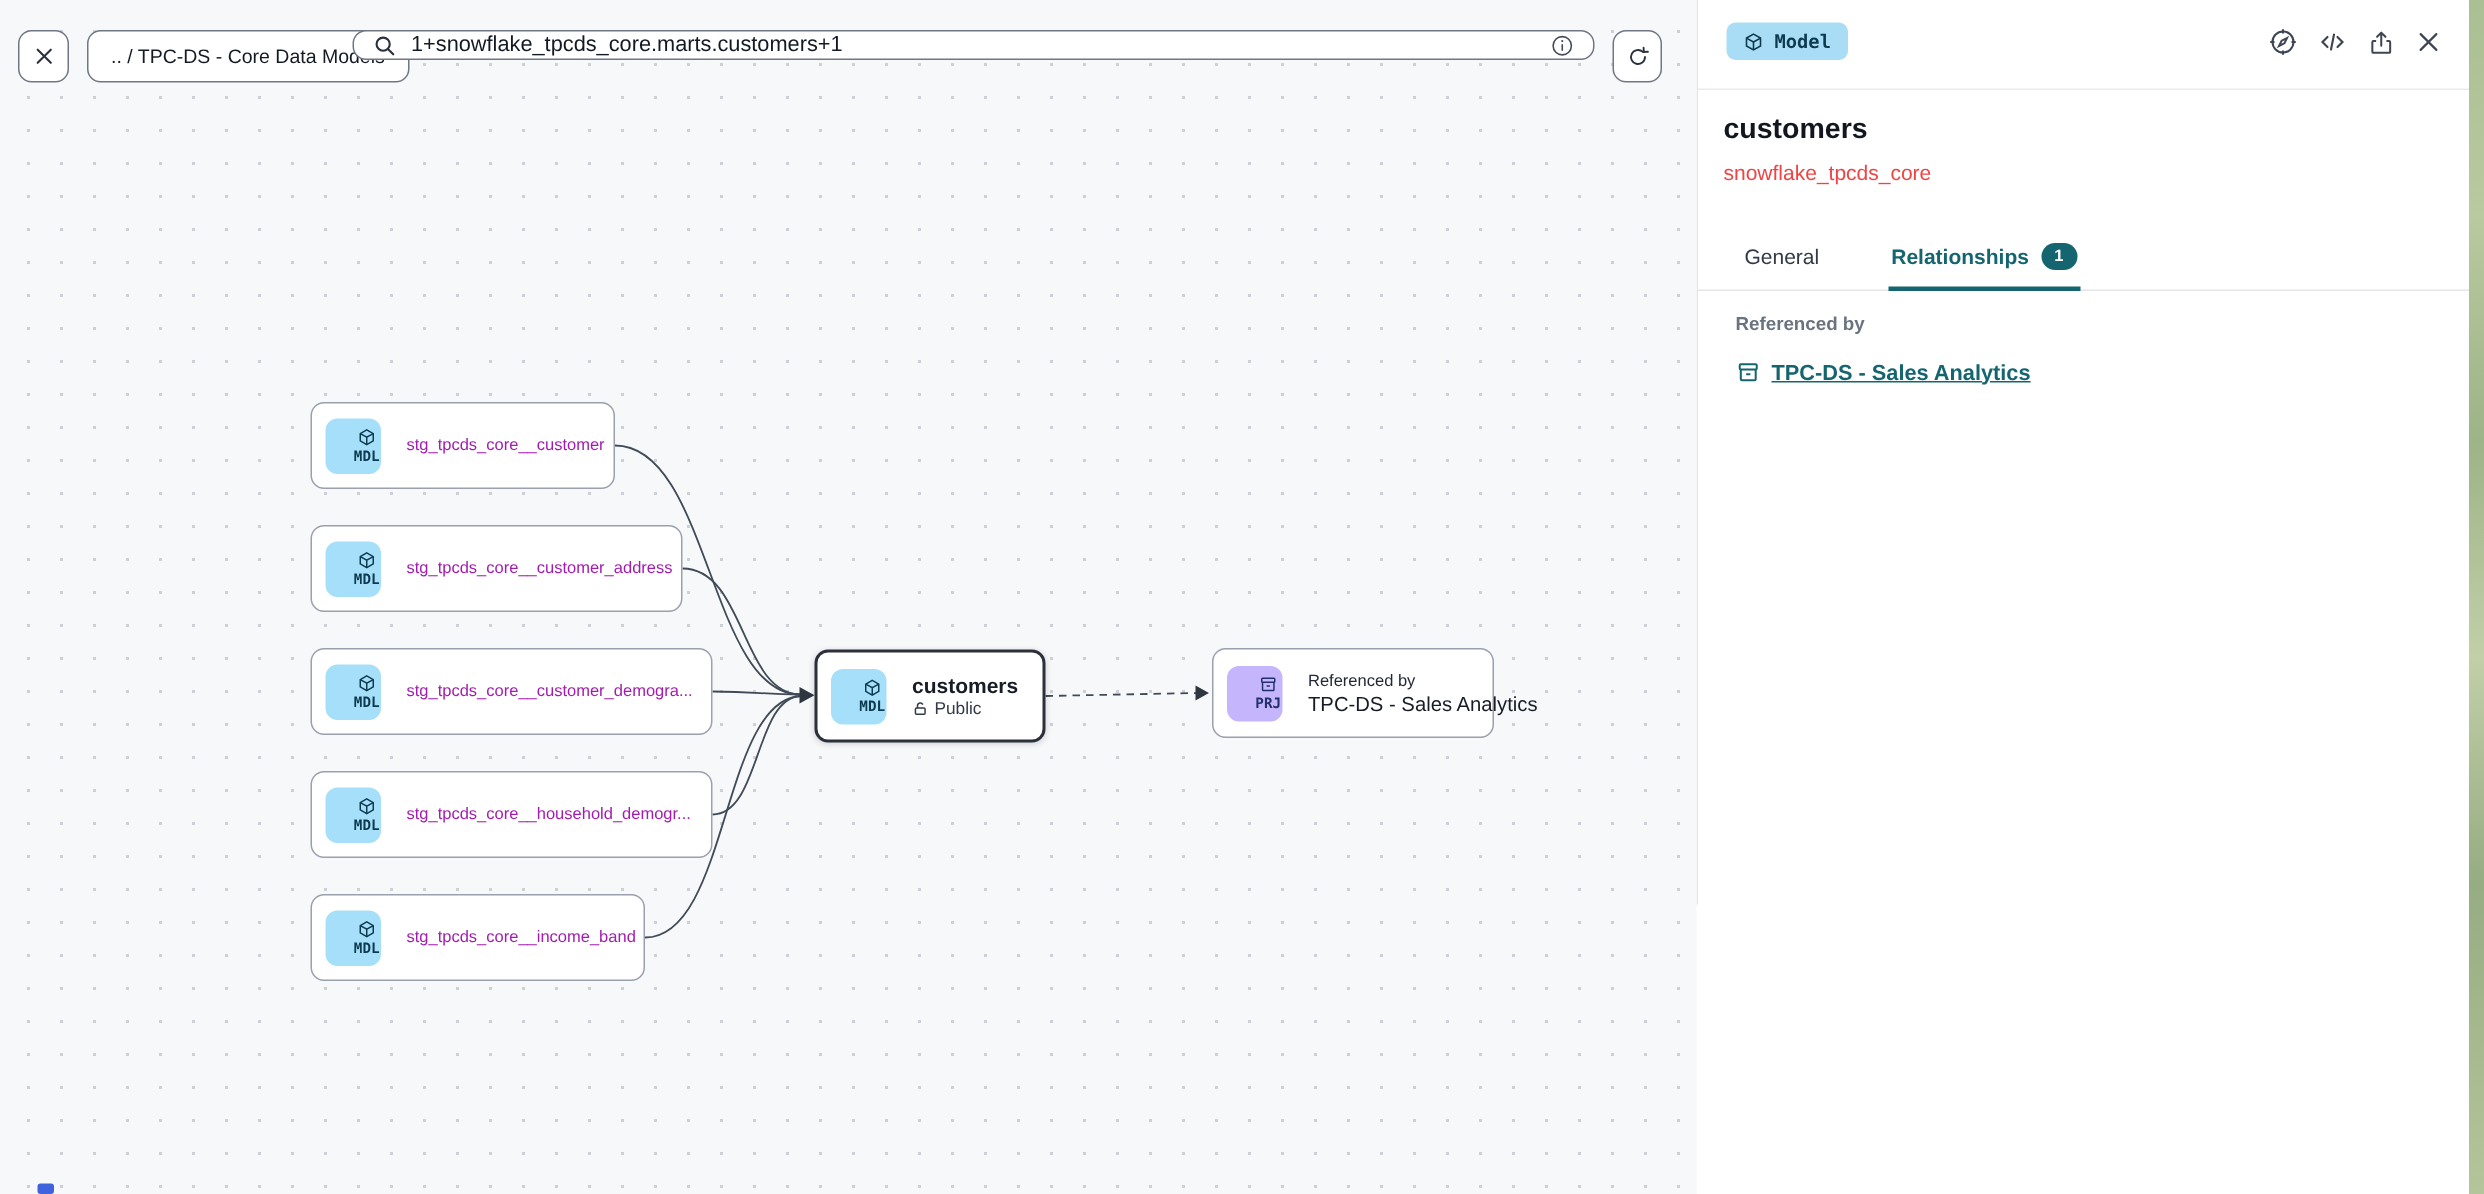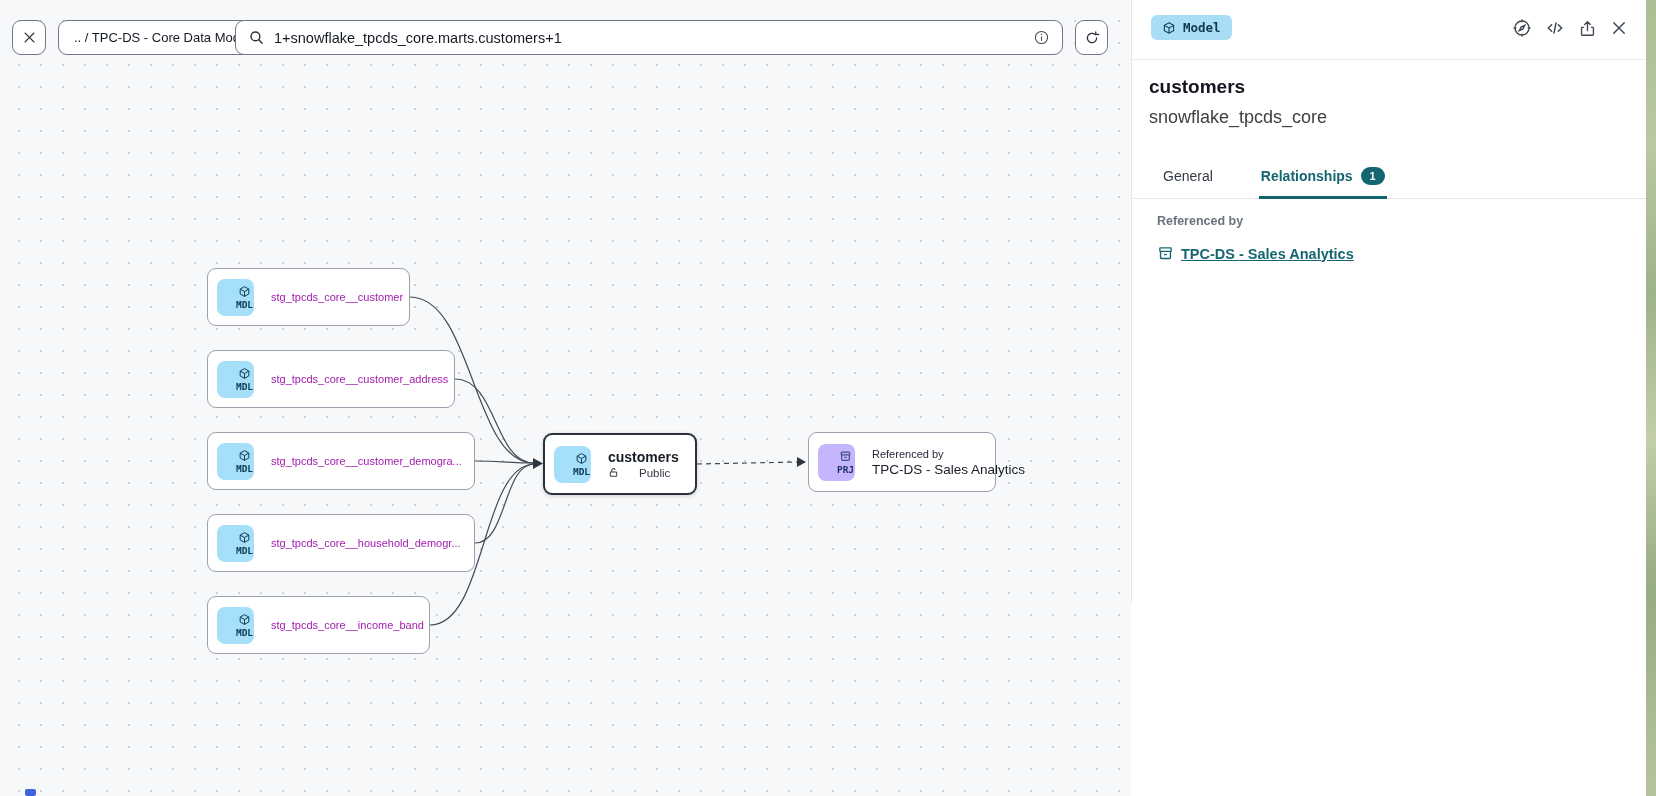--- a/index.html
+++ b/index.html
@@ -13,21 +13,21 @@
     background-image: radial-gradient(circle, #ccd0d8 1.05px, transparent 1.05px);
     background-size:22px 22px; background-position:8px 10px;
   }
   .tool-btn {
     position:absolute; display:flex; align-items:center; justify-content:center;
     background:#fff; border:1px solid #707784; border-radius:9px; color:#2a313d; cursor:pointer;
   }
   .close-btn { left:12px; top:20px; width:34px; height:35px; }
   .crumb-btn { left:58px; top:20px; height:35px; padding:0 15px; font-size:13px; color:#141a24; white-space:nowrap; }
   .search-box {
-    position:absolute; left:235px; top:20px; width:828px; height:35px;
+    position:absolute; left:235px; top:20px; width:828px; height:20px;
     background:#fff; border:1px solid #707784; border-radius:9px;
     display:flex; align-items:center; padding:0 12px; gap:9px;
   }
   .search-box input {
     flex:1; border:none; outline:none; font-size:14.5px; color:#141a24;
     font-family:"Liberation Sans", sans-serif; background:transparent;
   }
   .refresh-btn { left:1075px; top:20px; width:33px; height:35px; }
   .icon { display:inline-flex; line-height:0; }
 
@@ -40,42 +40,42 @@
   .type-chip {
     width:37px; height:37px; border-radius:8px; flex:0 0 auto;
     display:flex; flex-direction:column; align-items:center; justify-content:center; gap:1px;padding-left:18px;
   }
   .chip-mdl { background:#a5dffa; color:#0e3a50; }
   .chip-prj { background:#c4b5fd; color:#23306b; }
   .chip-txt { font-family:"DejaVu Sans Mono", monospace; font-size:9.5px; font-weight:bold; letter-spacing:0; }
   .node-sel { border:2px solid #2b303b; box-shadow:0 1px 4px rgba(20,25,35,.18); }
   .node-stack { display:flex; flex-direction:column; justify-content:center; gap:2px; }
   .sel-title { font-size:14px; font-weight:bold; color:#171c26; }
-  .sel-access { display:flex; gap:20px; font-size:11.5px; color:#333a46; }
+  .sel-access { display:flex; gap:4px; font-size:11.5px; color:#333a46; }
   .ref-kicker { font-size:11px; color:#232936; }
   .ref-title { font-size:13.5px; color:#171c26; white-space:nowrap; }
   .edges { position:absolute; left:0; top:0; pointer-events:none; }
   .blue-widget { position:absolute; left:25px; top:789px; width:11px; height:7px; background:#3e63dd; border-radius:2px; }
 
   
   .panel { width:515px; height:603px; background:#fff; border-left:1px solid #e3e5e9; display:flex; flex-direction:column; }
   .panel-head {
     height:60px; border-bottom:1px solid #ececef; display:flex; align-items:flex-start;
     justify-content:space-between; padding:15px 18px 0 19px;
   }
   .model-badge {
     background:#a9ddf5; color:#0e3a50; border-radius:6px; padding:5px 11px;
     display:inline-flex; align-items:center; gap:7px;
     font-family:"DejaVu Sans Mono", monospace; font-size:12.5px; font-weight:bold;
   }
   .head-actions { display:flex; align-items:center; gap:13px; color:#3c4551; padding-top:3px; }
   .head-actions .icon { cursor:pointer; }
   .panel-title-wrap { padding:16px 19px 0 17px; }
   .panel-title { font-size:19px; font-weight:bold; color:#12161f; }
-  .panel-subtitle { font-size:18px; color:#404040; margin-top:9px; }
+  .panel-subtitle { font-size:14px; color:#ef4444; margin-top:9px; }
   .tabs { display:flex; gap:44px; padding:0 0 0 29px; margin-top:27px; border-bottom:1px solid #e4e6ea; }
   .tab { padding:12px 2px 13px 2px; font-size:14px; color:#333a45; cursor:pointer; display:flex; align-items:center; gap:8px; }
   .tab-active { color:#156570; font-weight:bold; border-bottom:3px solid #156570; margin-bottom:-1px; padding-bottom:11px; }
   .tab-count {
     background:#156570; color:#fff; border-radius:10px; min-width:24px; height:18px;
     display:inline-flex; align-items:center; justify-content:center; font-size:11px; font-weight:bold;
   }
   .panel-body { padding:15px 19px 0 25px; }
   .section-label { font-size:12.5px; font-weight:bold; color:#6a7380; }
   .ref-link-row { display:flex; align-items:center; gap:7px; margin-top:17px; color:#156570; }

